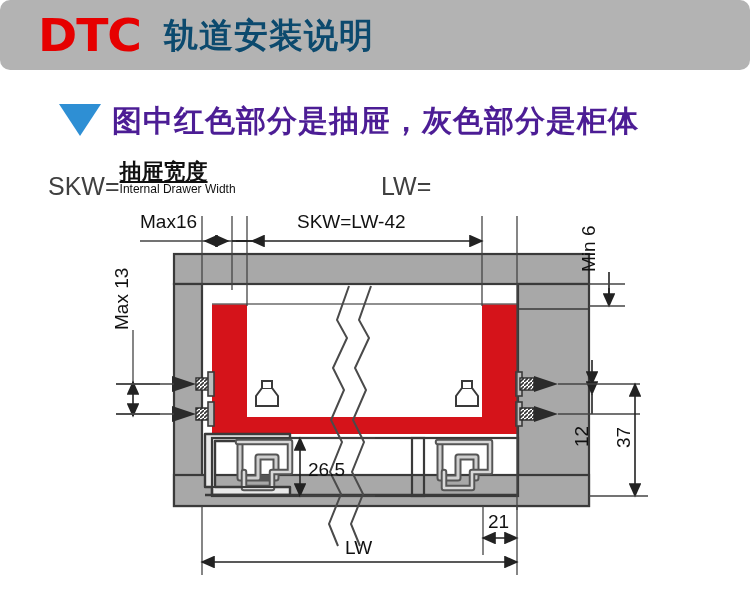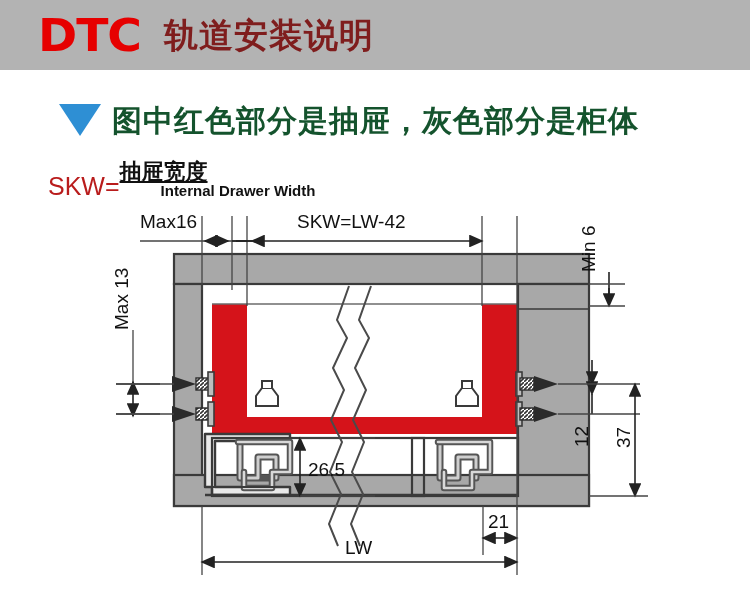--- a/index.html
+++ b/index.html
@@ -9,72 +9,72 @@
     font-family:"Liberation Sans", sans-serif;
     overflow:hidden;
     position:relative;
   }
   #root{position:relative;width:750px;height:604px;}
 
   
   .header-bar{
     position:absolute;left:0;top:0;width:750px;height:70px;
     background:#b3b3b3;
-    display:flex;align-items:center;
+    display:flex;align-items:center;border-radius:10px;
   }
   .logo{
     margin-left:38px;
     color:#e60000;
     font-weight:bold;
     font-size:45px;
     letter-spacing:-1px;
     font-family:"DejaVu Sans", sans-serif;
     line-height:1;
     transform:scaleX(1.05);
     transform-origin:left center;
   }
   .header-title{
     margin-left:28px;
-    color:#7f1d1d;
+    color:#0c4a6e;
     font-size:34px;
     font-weight:bold;
     line-height:1;
     letter-spacing:1px;
   }
 
   
   .tri{
     position:absolute;left:59px;top:104px;
     width:0;height:0;
     border-left:21px solid transparent;
     border-right:21px solid transparent;
     border-top:32px solid #2e8fd4;
   }
   .red-note{
     position:absolute;left:112px;top:101px;
-    color:#14532d;
+    color:#4c1d95;
     font-size:30px;
     font-weight:bold;
     font-family:"DejaVu Sans", sans-serif;
     letter-spacing:1px;
     white-space:nowrap;
   }
   .defblk{position:absolute;white-space:nowrap;}
   .defblk .code{
-    font-size:25px;color:#b91c1c;display:inline-block;vertical-align:top;
+    font-size:25px;color:#404040;display:inline-block;vertical-align:top;
     padding-top:12px;
   }
   .defblk .texts{display:inline-block;vertical-align:top;}
   .defblk .cn{
     font-size:22px;font-weight:bold;color:#111;display:block;line-height:1.05;
     font-family:"DejaVu Sans", sans-serif;
     text-decoration:underline;
   }
   .defblk .en{
-    font-size:15px;color:#111;display:block;line-height:1.05;font-weight:bold;margin-left:41px;
+    font-size:12px;color:#111;display:block;line-height:1.05;font-weight:normal;
   }
   #def-skw{left:48px;top:160px;}
   #def-lw{left:381px;top:160px;}
 
   
   #drawing{position:absolute;left:0;top:210px;width:750px;height:394px;}
   #drawing svg{display:block;}
   .dim-txt{
     font-family:"Liberation Sans", sans-serif;
     font-size:19px;fill:#111;
@@ -91,21 +91,21 @@
   </div>
 
   <div class="tri"></div>
   <div class="red-note">图中红色部分是抽屉，灰色部分是柜体</div>
 
   <div class="defblk" id="def-skw">
     <span class="code">SKW=</span><span class="texts"><span class="cn">抽屉宽度</span><span class="en">Internal Drawer Width</span></span>
   </div>
 
   <div class="defblk" id="def-lw">
-    <span class="texts"></span>
+    <span class="code">LW=</span><span class="texts"></span>
   </div>
 
   <div id="drawing">
   <svg width="750" height="394" viewBox="0 0 750 394" xmlns="http://www.w3.org/2000/svg">
 
     <defs>
 
       <pattern id="screwhatch" patternUnits="userSpaceOnUse" width="4" height="4">
         <rect width="4" height="4" fill="#ffffff"></rect>
         <path d="M0,4 L4,0" stroke="#333" stroke-width="1.6"></path>

